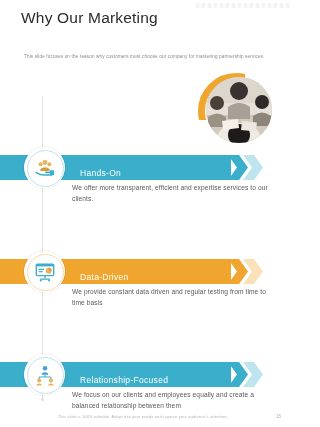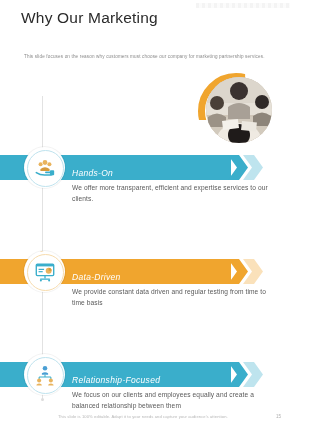--- a/index.html
+++ b/index.html
@@ -86,23 +86,23 @@
     box-shadow:0 0 0 1px rgba(0,0,0,.05);
     display:flex;align-items:center;justify-content:center;
   }
   .badge-ring{
     position:absolute;left:3px;top:3px;width:35px;height:35px;
     border-radius:50%;border:1px solid rgba(0,0,0,.12);
   }
   .badge svg{position:relative;z-index:2;}
 
   .band-label{
-    position:absolute;left:72px;top:0;height:36px;
+    position:absolute;left:80px;top:0;height:36px;
     display:flex;align-items:center;
-    font-size:8.5px;color:#ffffff;letter-spacing:.3px;font-style:italic;
+    font-size:8.5px;color:#ffffff;letter-spacing:.3px;
   }
   .desc{
     position:absolute;left:72px;top:28px;width:200px;
     font-size:6.6px;line-height:10.5px;color:#5a5a5a;letter-spacing:.1px;
   }
 
   
   .footer-note{
     position:absolute;left:58px;top:414px;width:200px;
     font-size:4.1px;line-height:6px;color:#b6b6b6;letter-spacing:.1px;

